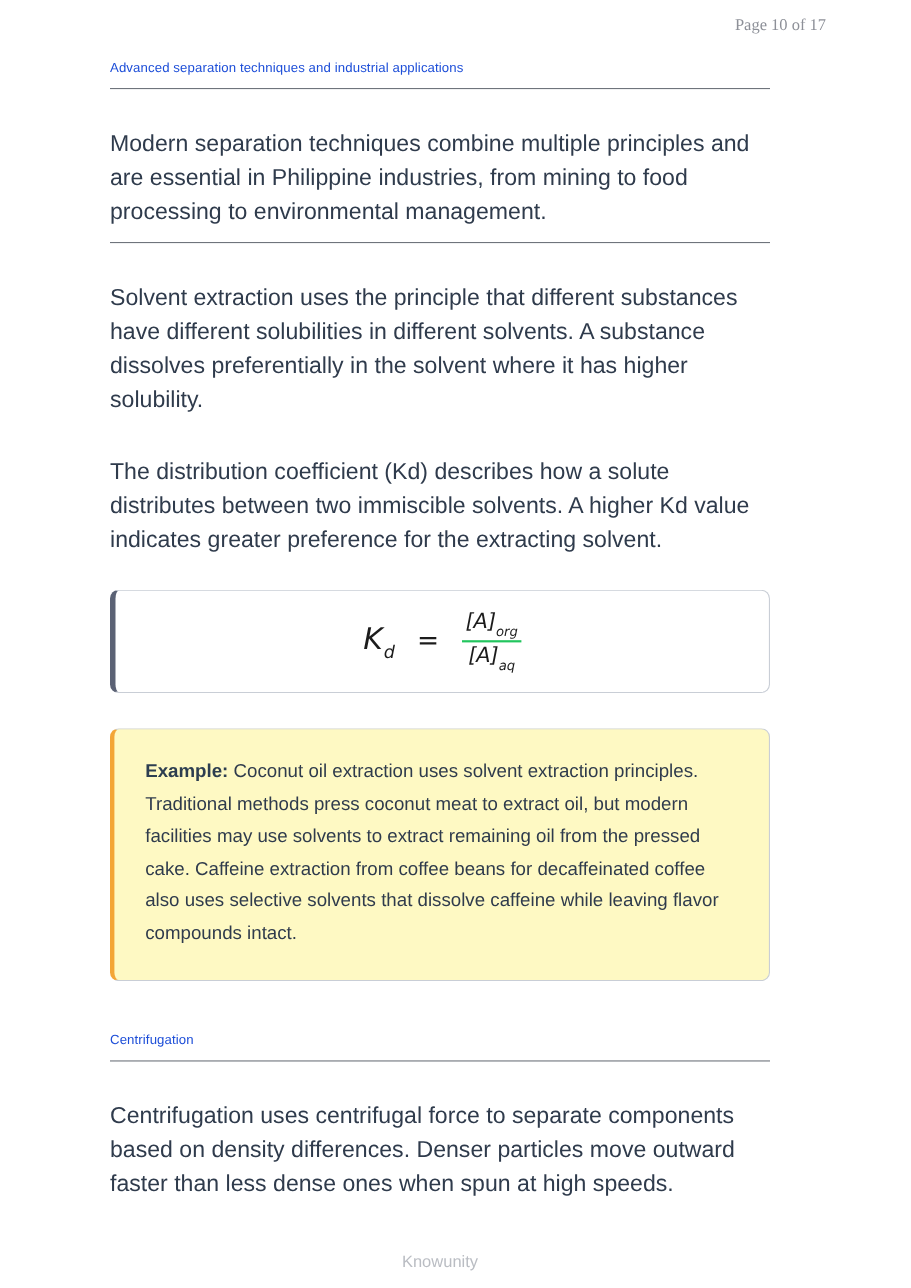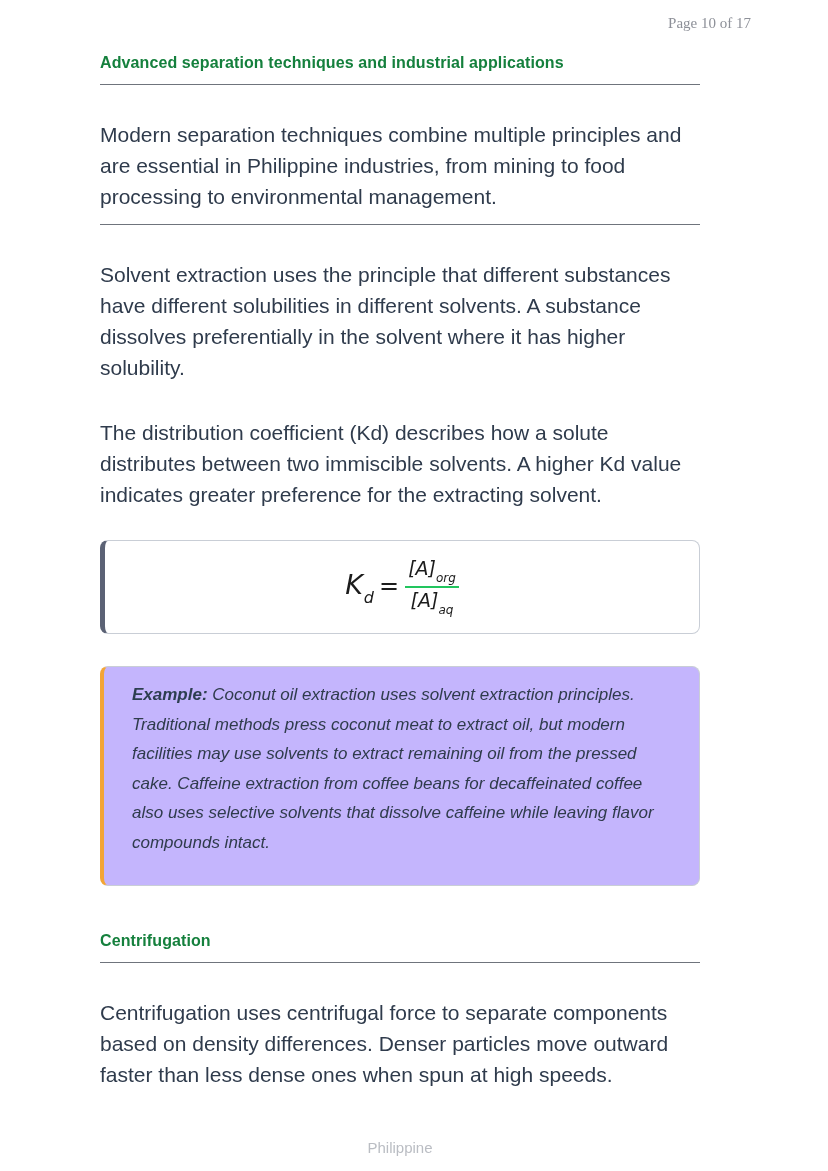--- a/index.html
+++ b/index.html
@@ -20,23 +20,23 @@
     font-family: "Liberation Serif", serif;
     font-size: 15px;
     color: #8d9098;
   }
   .content {
     padding: 0 100px;
   }
   .section-heading {
     margin: 0;
     padding-top: 46px;
-    font-size: 16px;
-    font-weight: 700;
-    color: #15803d;
+    font-size: 12px;
+    font-weight: 400;
+    color: #1d4ed8;
     letter-spacing: 0.1px;
   }
   .section-heading.first { padding-top: 54px; }
   .heading-rule {
     border: none;
     border-top: 1px solid #6f747c;
     margin: 12px 0 0 0;
   }
   .para {
     margin: 34px 0 0 0;
@@ -52,21 +52,21 @@
     border-radius: 8px;
     display: flex;
     align-items: center;
     justify-content: center;
     box-sizing: border-box;
     background: #ffffff;
   }
   .formula {
     display: inline-flex;
     align-items: center;
-    gap: 6px;
+    gap: 21px;
     font-family: "DejaVu Sans", sans-serif;
     color: #1c1c1c;
   }
   .formula i { font-style: italic; }
   .formula .lhs { font-size: 27px; }
   .formula .lhs sub { font-size: 16px; font-style: italic; position: relative; bottom: -2px; left: 1px; }
   .formula .eq { font-size: 24px; padding-bottom: 2px; }
   .frac {
     display: inline-flex;
     flex-direction: column;
@@ -75,24 +75,23 @@
     line-height: 1.15;
   }
   .frac .num { border-bottom: 2px solid #22c55e; padding: 0 3px 2px 3px; }
   .frac .den { padding-top: 2px; }
   .frac sub { font-size: 12px; font-style: italic; position: relative; bottom: -2px; }
   .example-card {
     margin-top: 32px;
     border: 1px solid #c9ced6;
     border-left: 4px solid #f3a536;
     border-radius: 8px;
-    padding: 13px 30px 28px 28px;
+    padding: 23px 30px 28px 28px;
     box-sizing: border-box;
-    background: #c4b5fd;
-    font-style: italic;
+    background: #fef9c3;
   }
   .example-text {
     margin: 0;
     font-size: 17px;
     line-height: 29.5px;
     color: #2f3b4c;
   }
   .example-label { font-weight: 700; color: #2d3e50; }
   .footer-brand {
     position: absolute;
@@ -135,15 +134,15 @@
     <div class="example-card">
       <p class="example-text"><span class="example-label">Example:</span> <span>Coconut oil extraction uses solvent extraction principles. Traditional methods press coconut meat to extract oil, but modern facilities may use solvents to extract remaining oil from the pressed cake. Caffeine extraction from coffee beans for decaffeinated coffee also uses selective solvents that dissolve caffeine while leaving flavor compounds intact.</span></p>
     </div>
 
     <h2 class="section-heading">Centrifugation</h2>
     <hr class="heading-rule">
     <p class="para">Centrifugation uses centrifugal force to separate components based on density differences. Denser particles move outward faster than less dense ones when spun at high speeds.</p>
 
   </div>
 
-  <div class="footer-brand">Philippine</div>
+  <div class="footer-brand">Knowunity</div>
 
 </div>
 
 </body></html>

